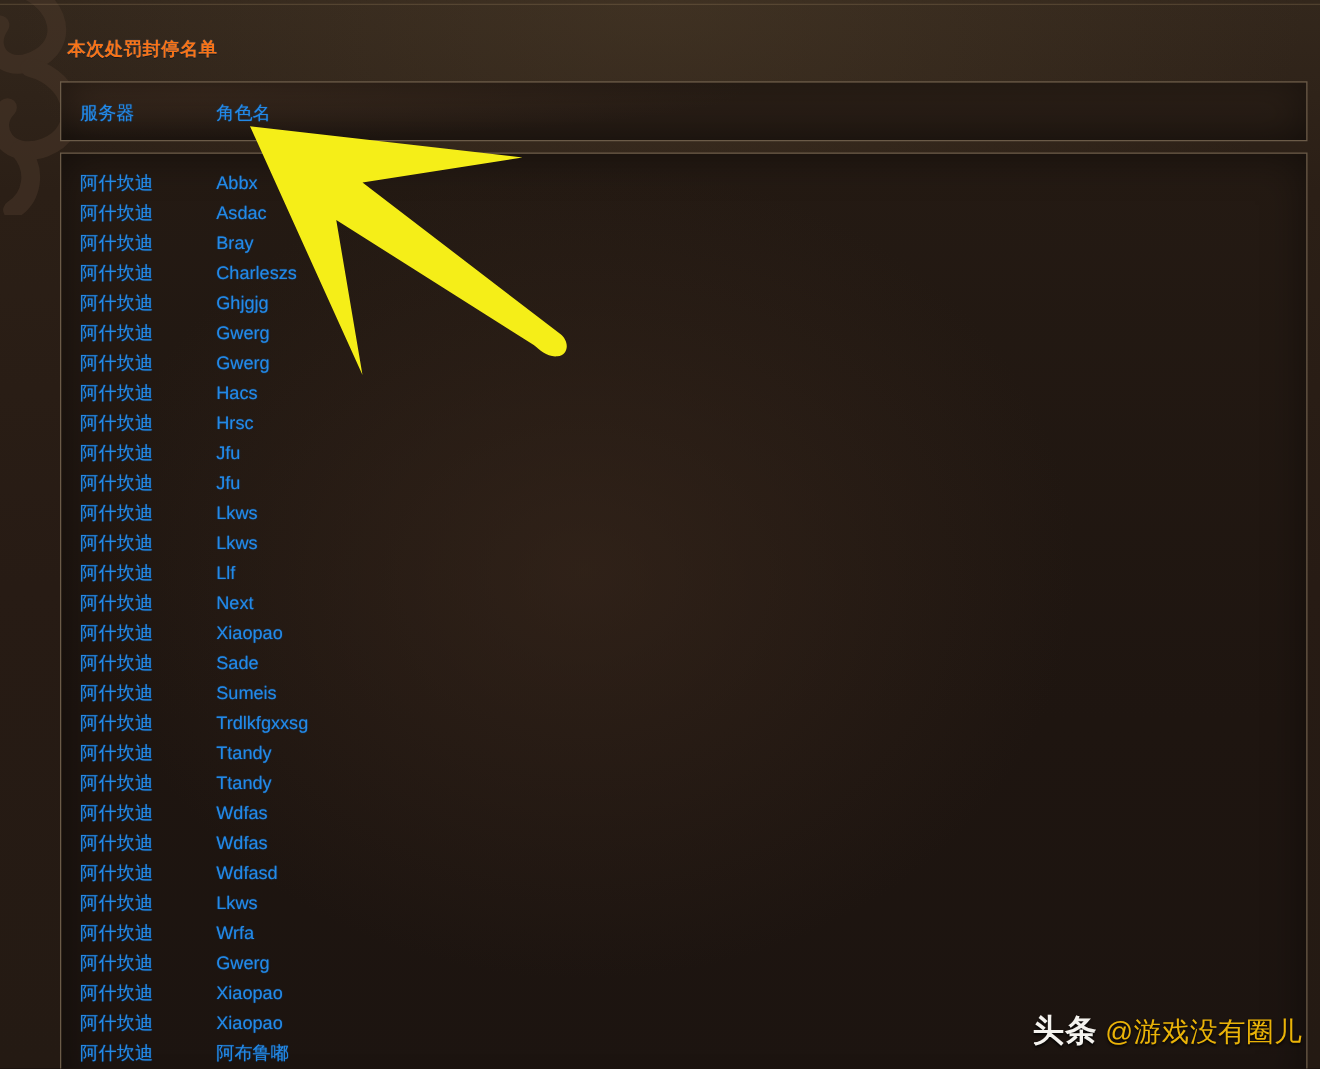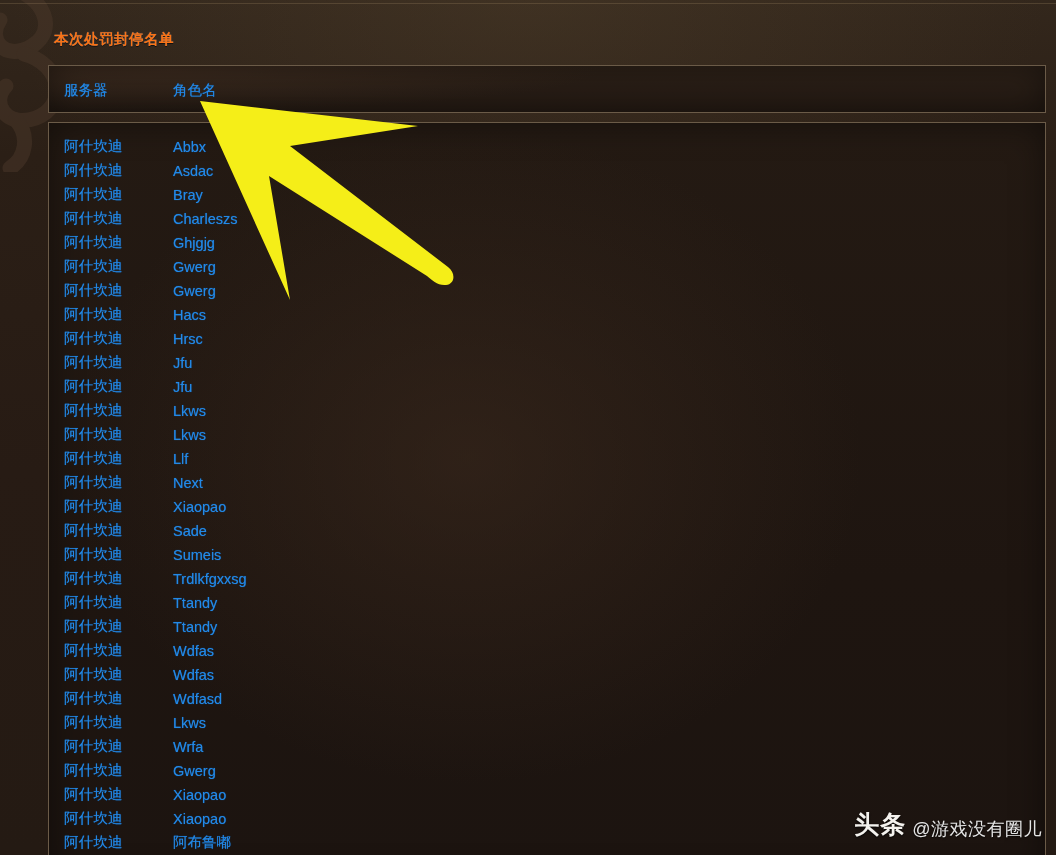--- a/index.html
+++ b/index.html
@@ -143,22 +143,22 @@
     white-space: nowrap;
   }
   #wm-brand {
     font-size: 25px;
     font-weight: bold;
     color: #f4f2ee;
     letter-spacing: 1px;
     text-shadow: 0 1px 2px rgba(0,0,0,0.85);
   }
   #wm-handle {
-    font-size: 18px;
-    color: #e5e5e5;
+    font-size: 22px;
+    color: #eab308;
     letter-spacing: 0.5px;
     text-shadow: 0 1px 2px rgba(0,0,0,0.85);
   }
 </style>
 </head>
 <body>
 
 <div id="screen">
 
   <div id="bg-base"></div>

